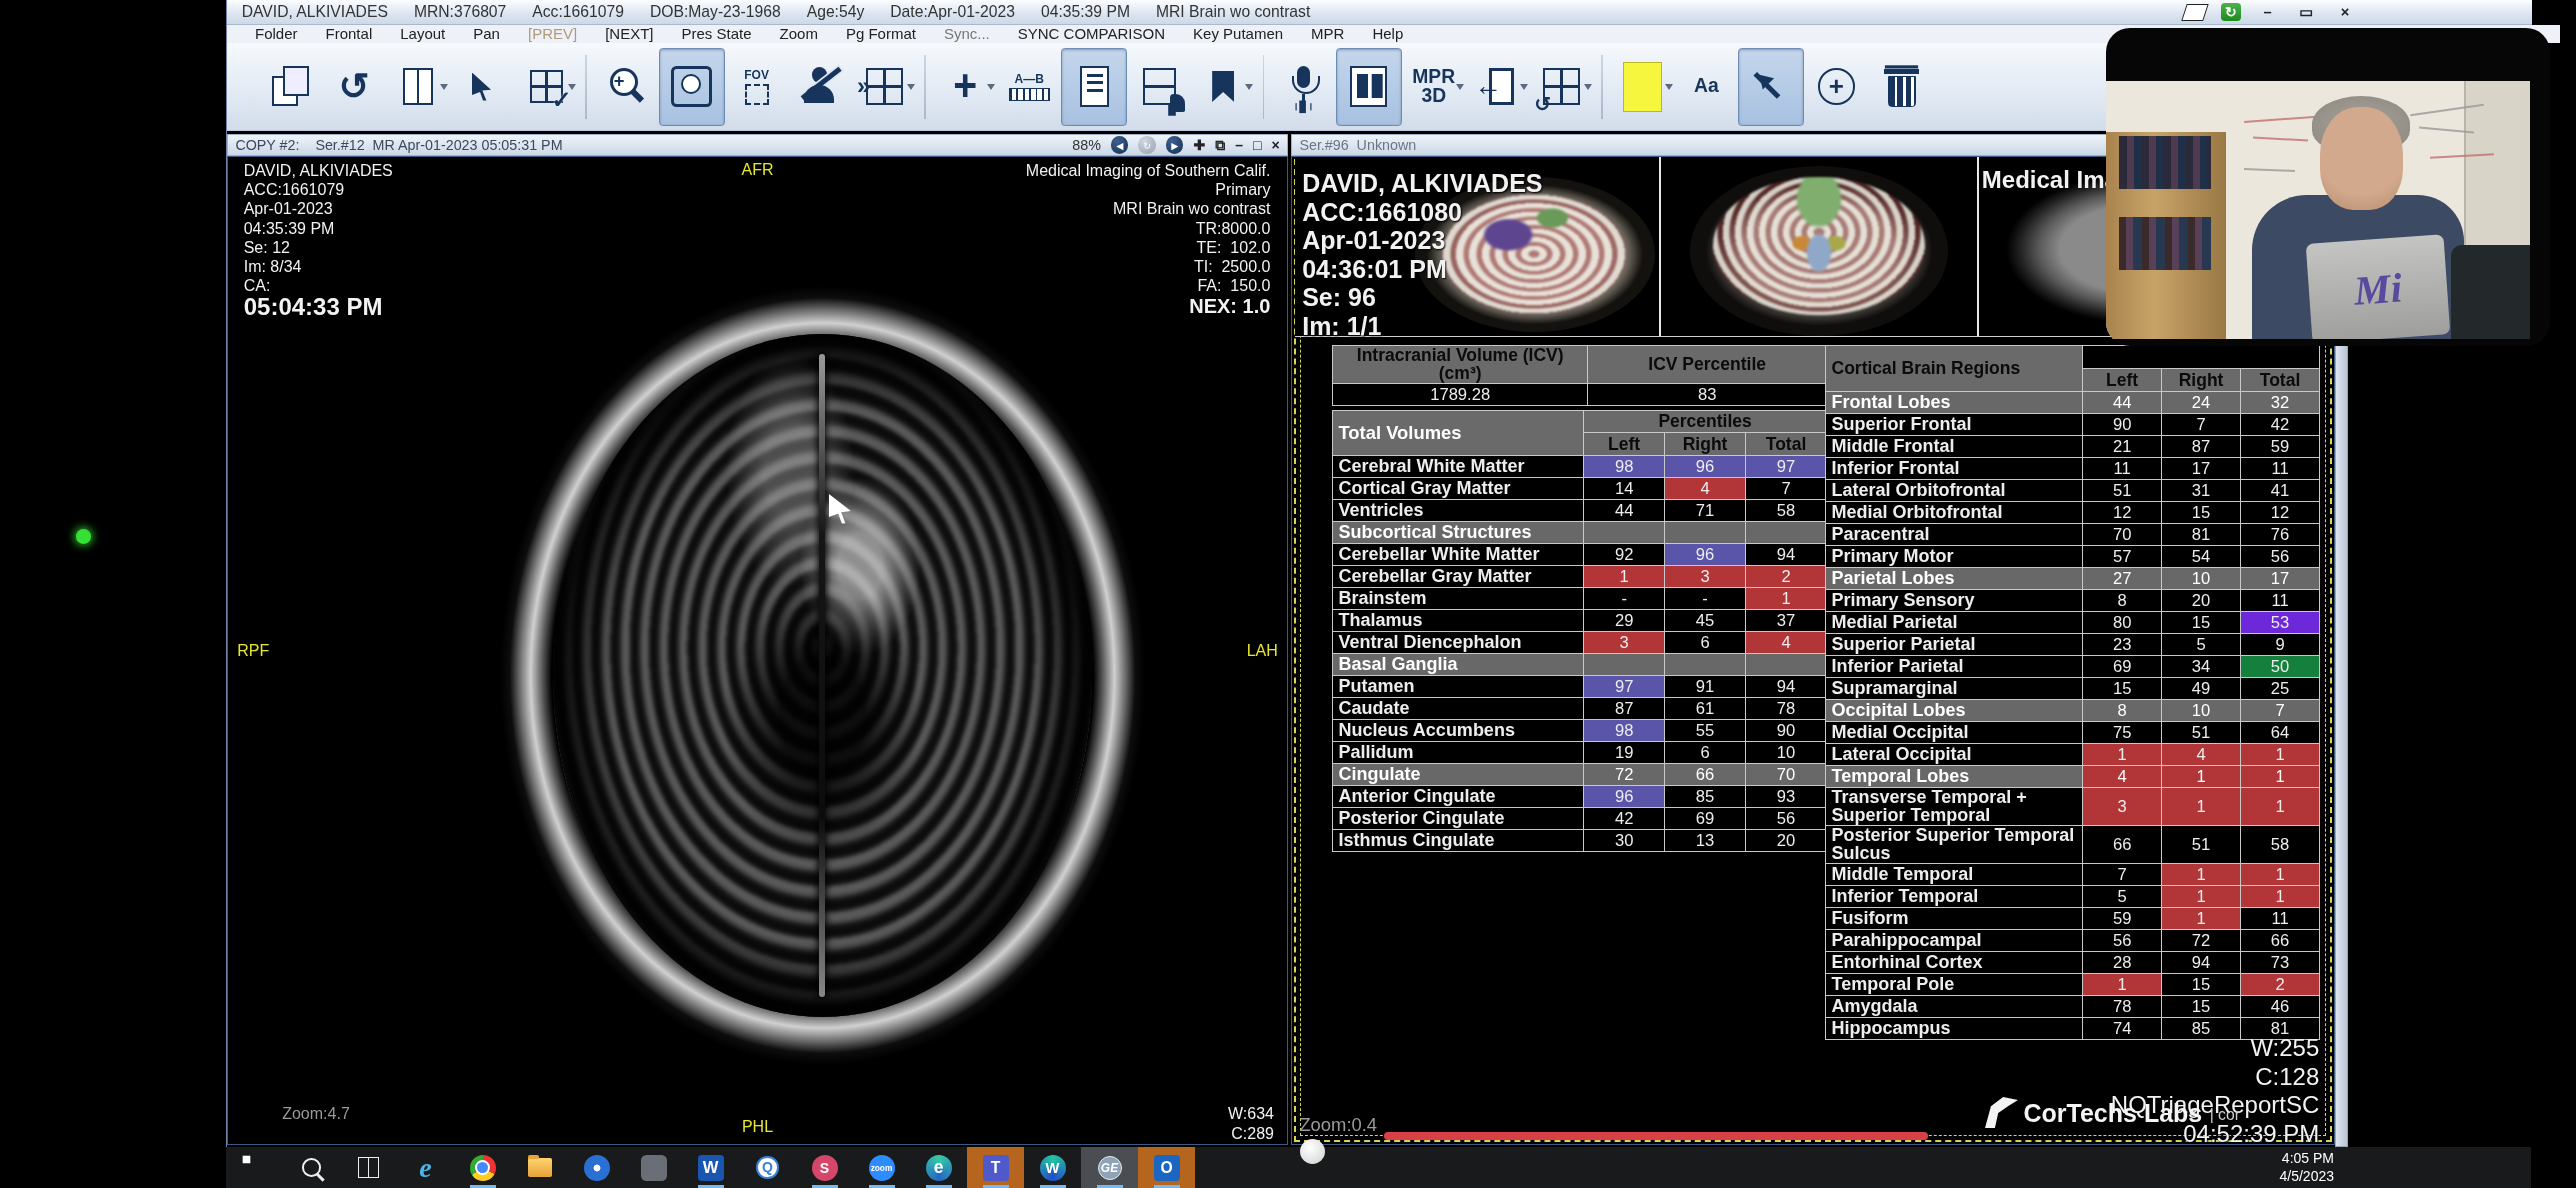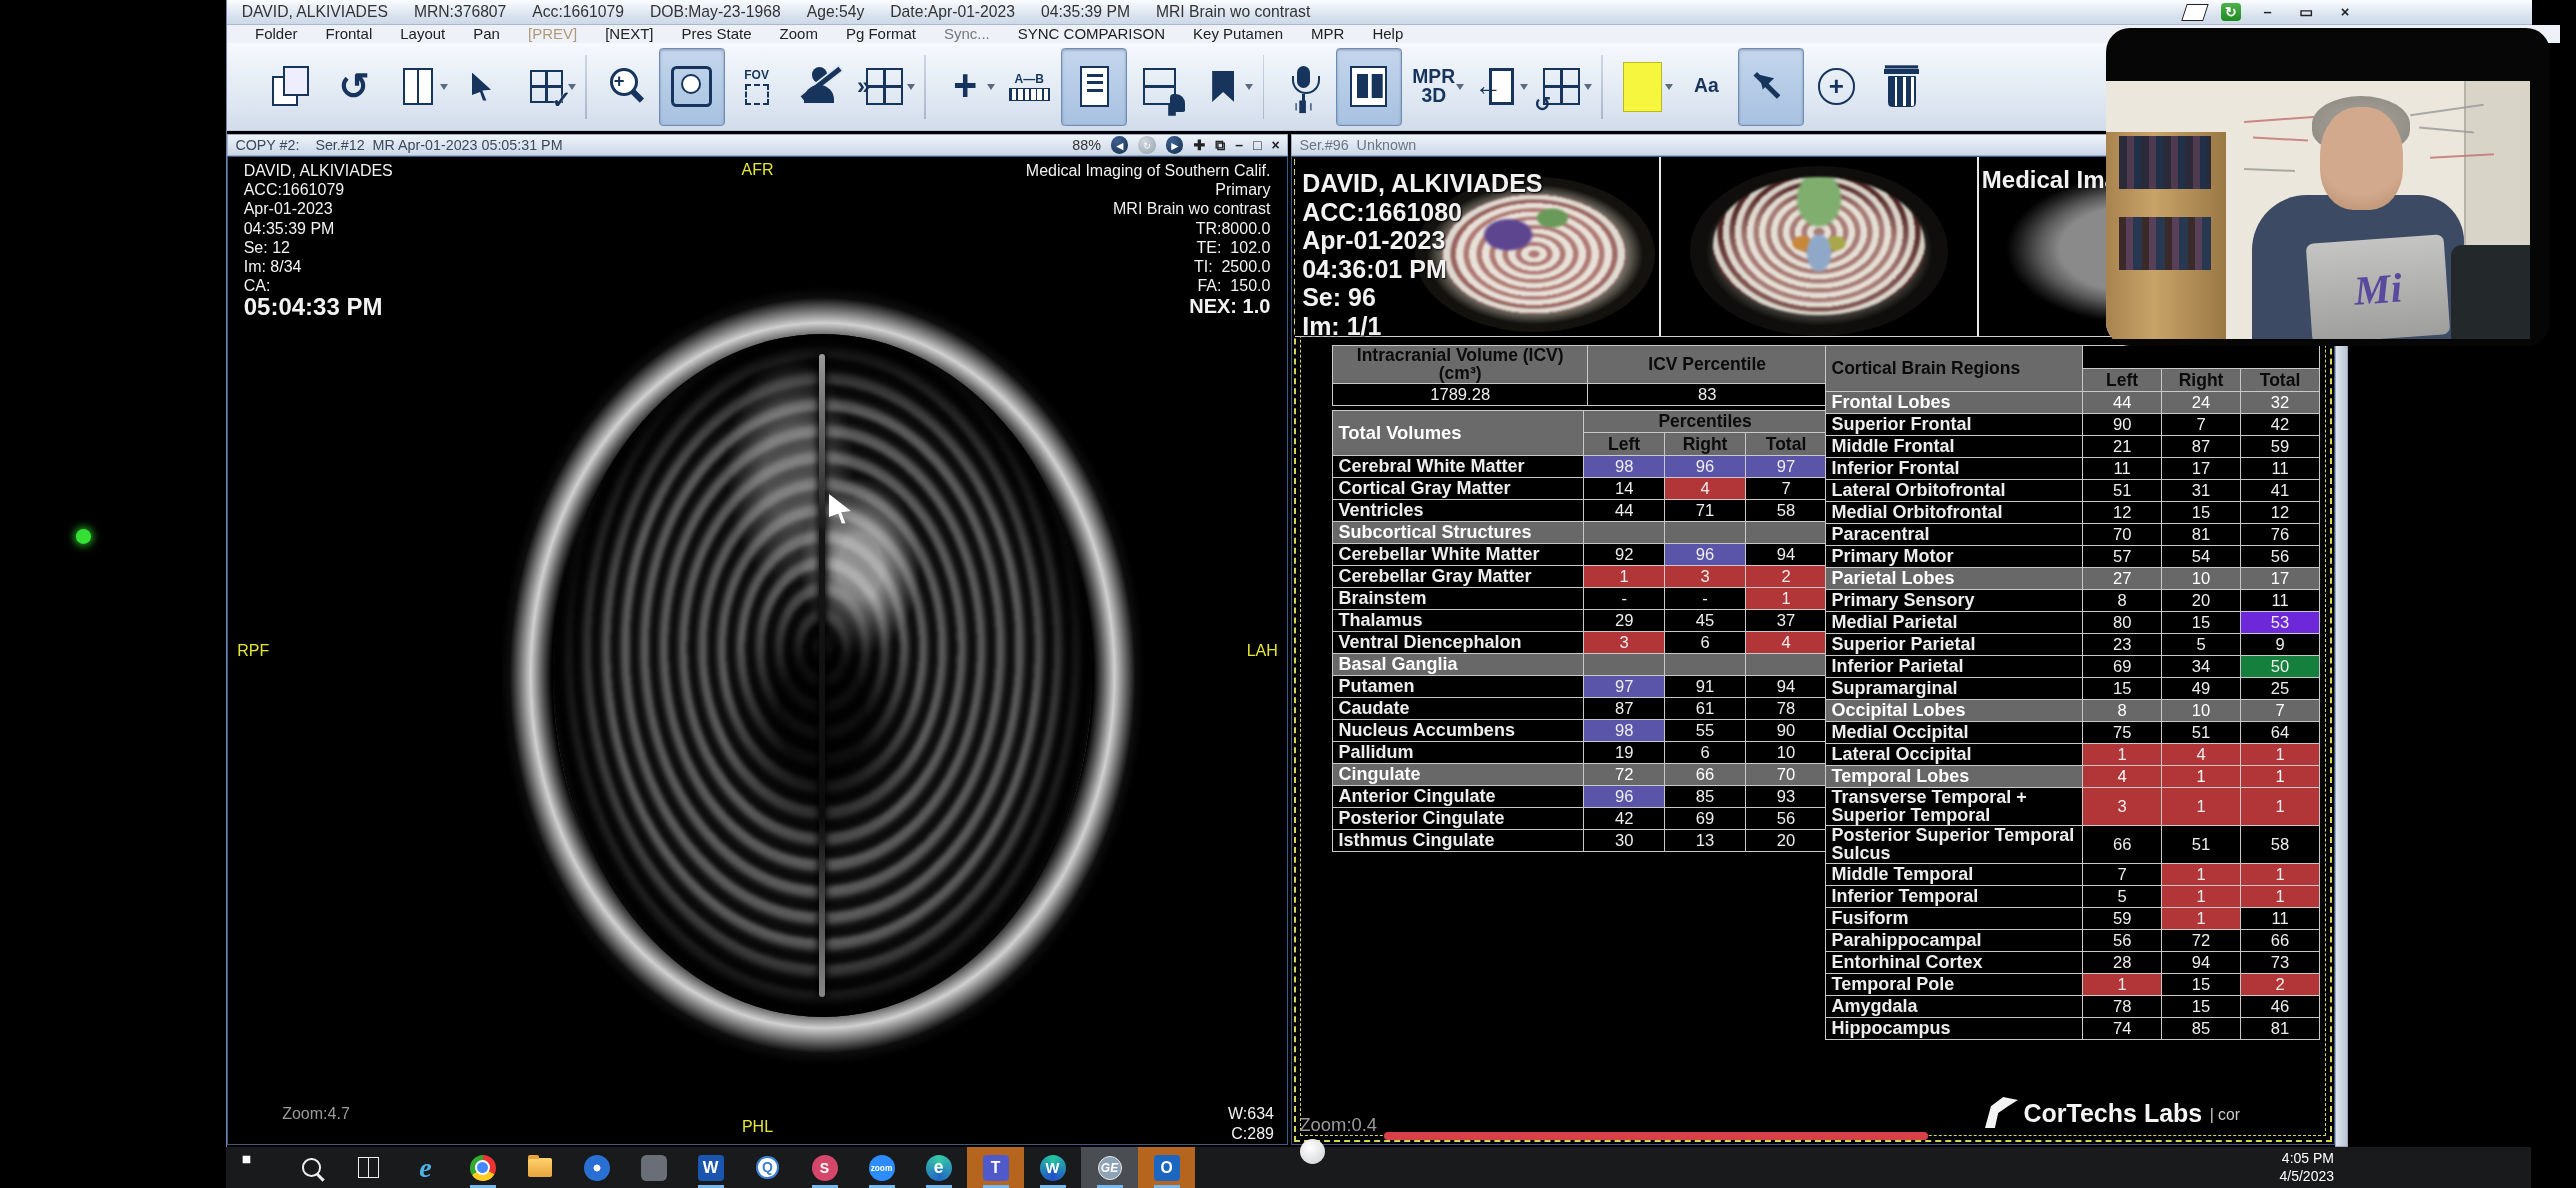--- a/index.html
+++ b/index.html
@@ -748,20 +748,21 @@
               <tr>
                 <td class="lab" style="height:21px;line-height:17.5px;">Hippocampus</td>
                 <td style="background:#000;height:21px;">74</td>
                 <td style="background:#000;height:21px;">85</td>
                 <td style="background:#000;height:21px;">81</td>
               </tr>
             </tbody>
           </table>
         </div>
 
+      <div class="ov bigov" style="right:14.7px;top:877px;text-align:right;"><div>W:255</div><div>C:128</div><div>NQTriageReportSC</div><div>04:52:39 PM</div></div>
       <div id="cortechs" style="left:693px;top:940px;font-size:25px;z-index:1;">
         <span id="ct-swoosh"></span>
         <span>CorTechs Labs</span>
         <span style="font-size:15.7px;font-weight:normal;margin:0 0 3.7px 7.4px;color:#cfcfcf;">| cor</span>
       </div>
       <div class="ov" style="left:7.4px;top:958px;color:#9a9a9a;font-size:18.4px;">Zoom:0.4</div>
       <div id="redbar" style="left:92px;top:975px;width:544px;"></div>
     </div>
 
     <div id="scrollstrip"></div>

